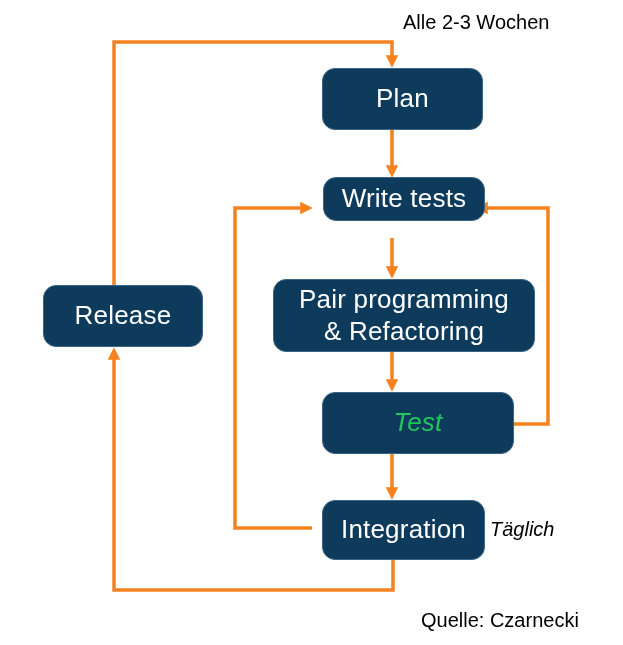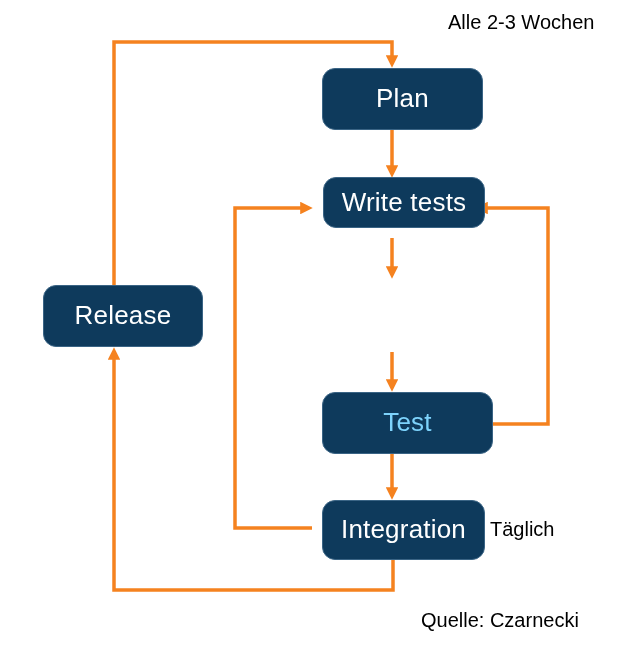--- a/index.html
+++ b/index.html
@@ -74,33 +74,37 @@
         <path d="M312,528 L235,528 L235,208 L309,208" fill="none" stroke="#F5821F" stroke-width="3.5" stroke-linejoin="miter" marker-end="url(#arrowhead)"></path>
         <path d="M114,285 L114,42 L392,42 L392,64" fill="none" stroke="#F5821F" stroke-width="3.5" stroke-linejoin="miter" marker-end="url(#arrowhead)"></path>
         <path d="M393,560 L393,590 L114,590 L114,351" fill="none" stroke="#F5821F" stroke-width="3.5" stroke-linejoin="miter" marker-end="url(#arrowhead)"></path>
       </g>
   </svg>
 
   <div class="nodes-layer">
       <div class="node" style="left: 312px; top: 68px; width: 161px; height: 62px; background: rgb(14, 58, 92); border-color: rgb(58, 100, 133); color: rgb(255, 255, 255);">
       <span class="node-label">Plan</span>
     </div>
-      <div class="node" style="left: 313px; top: 177px; width: 162px; height: 51px; background: rgb(14, 58, 92); border-color: rgb(58, 100, 133); color: rgb(255, 255, 255);">
+      <div class="node" style="left: 313px; top: 177px; width: 162px; height: 44px; background: rgb(14, 58, 92); border-color: rgb(58, 100, 133); color: rgb(255, 255, 255);">
       <span class="node-label">Write tests</span>
     </div>
-      <div class="node" style="left: 312px; top: 392px; width: 171px; height: 62px; background: rgb(14, 58, 92); border-color: rgb(58, 100, 133); color: #7dd3fc;">
+      <div class="node" style="left: 263px; top: 279px; width: 262px; height: 73px; background: rgb(14, 58, 92); border-color: rgb(58, 100, 133); color: rgb(255, 255, 255);">
+      <span class="node-label">Pair programming
+&amp; Refactoring</span>
+    </div>
+      <div class="node" style="left: 312px; top: 392px; width: 192px; height: 62px; background: rgb(14, 58, 92); border-color: rgb(58, 100, 133); color: #22c55e; font-style: italic;">
       <span class="node-label">Test</span>
     </div>
       <div class="node" style="left: 33px; top: 285px; width: 160px; height: 62px; background: rgb(14, 58, 92); border-color: rgb(58, 100, 133); color: rgb(255, 255, 255);">
       <span class="node-label">Release</span>
     </div>
       <div class="node" style="left: 312px; top: 500px; width: 163px; height: 60px; background: rgb(14, 58, 92); border-color: rgb(58, 100, 133); color: rgb(255, 255, 255);">
       <span class="node-label">Integration</span>
     </div>
     </div>
 
-  <div class="annotation" style="left: 403px; top: 10px; color: rgb(0, 0, 0); margin-left: 45px;">Alle 2-3 Wochen</div>
+  <div class="annotation" style="left: 403px; top: 10px; color: rgb(0, 0, 0);">Alle 2-3 Wochen</div>
 
-  <div class="annotation" style="left: 490px; top: 517px; color: rgb(0, 0, 0);">Täglich</div>
+  <div class="annotation" style="left: 490px; top: 517px; color: rgb(0, 0, 0); font-style: italic;">Täglich</div>
 
   <div class="annotation" style="left: 421px; top: 608px; color: rgb(0, 0, 0); text-align: center;">Quelle: Czarnecki</div>
 
 </div>
 
 </body></html>

